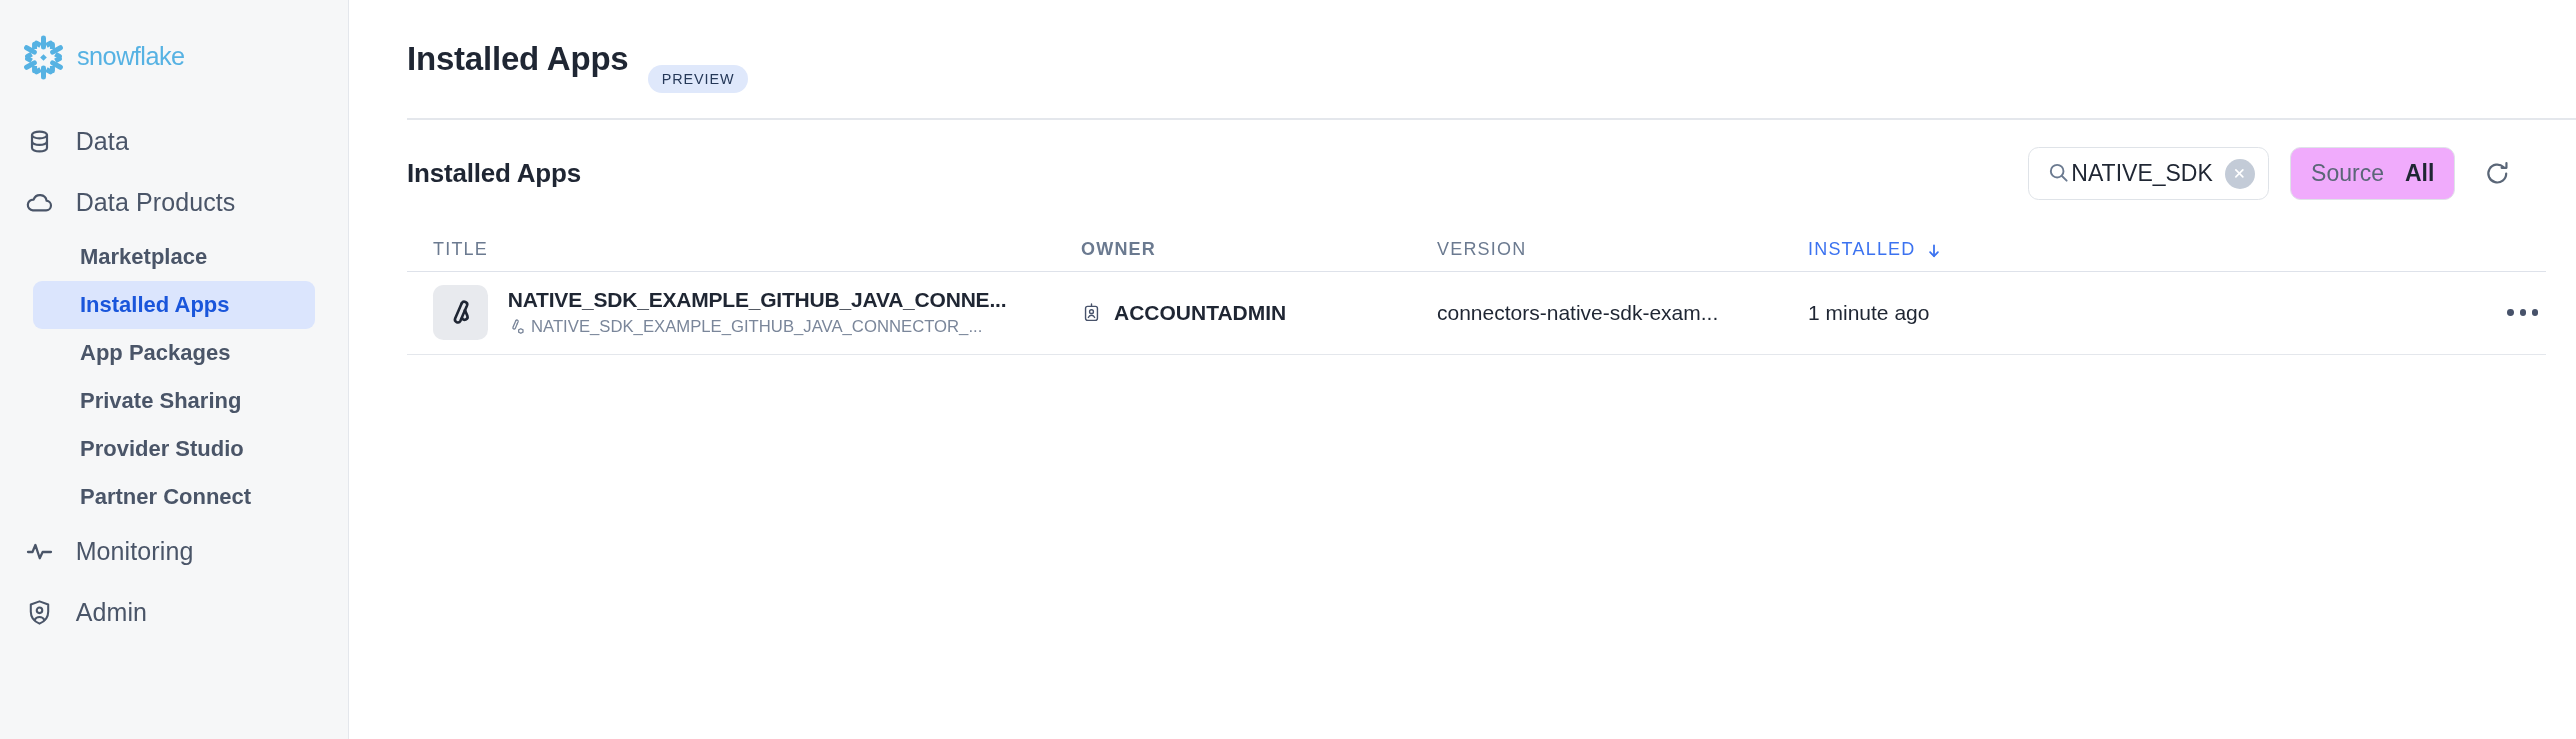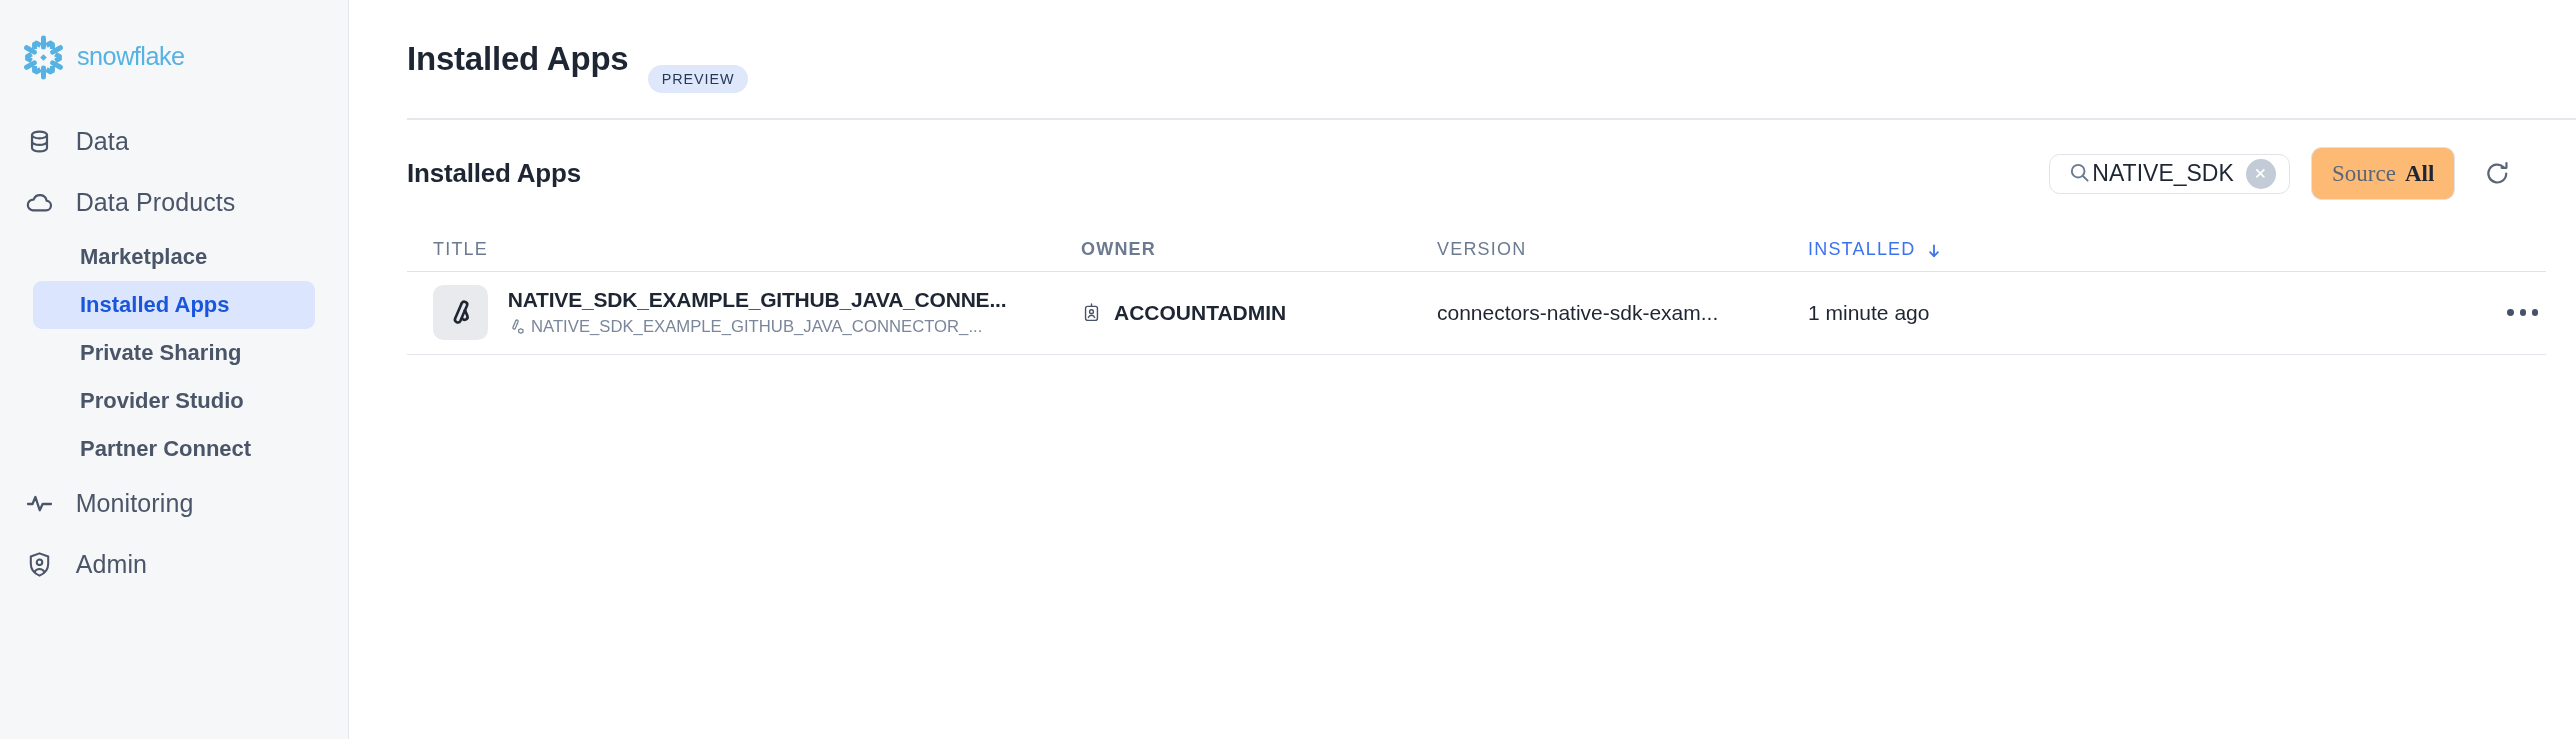--- a/index.html
+++ b/index.html
@@ -141,21 +141,21 @@
   .controls {
     display: flex;
     align-items: center;
     gap: 21px;
   }
 
   .search-box {
     display: flex;
     align-items: center;
     gap: 1px;
-    height: 40px;
+    height: 53px;
     border: 1.5px solid #dfe3e8;
     border-radius: 10.6px;
     padding: 0 13.6px 0 18px;
     background: #fff;
     min-width: 241px;
   }
   .search-value {
     font-size: 23px;
     color: #1f2633;
     white-space: nowrap;
@@ -166,28 +166,27 @@
     border-radius: 50%;
     background: #c3cbd7;
     display: flex; align-items: center; justify-content: center;
     flex: 0 0 30px;
     cursor: pointer;
   }
 
   .source-btn {
     display: flex;
     align-items: center;
-    gap: 9px;
+    gap: 21px;
     height: 53px;
     border: 1.5px solid #dfe3e8;
     border-radius: 10.6px;
     padding: 0 19.7px;
-    background: #fdba74;
-    cursor: pointer;
-    font-family: Liberation Serif, serif;
+    background: #f0abfc;
+    cursor: pointer;
   }
   .source-label { font-size: 23px; color: #5a6677; }
   .source-value { font-size: 23px; color: #1f2633; font-weight: 700; }
 
   .refresh-btn {
     width: 42px; height: 42px;
     display: flex; align-items: center; justify-content: center;
     cursor: pointer;
   }
 
@@ -348,20 +347,23 @@
         <span class="nav-label">Data Products</span>
       </div>
 
       <div class="sub-item">
         <span class="sub-label">Marketplace</span>
       </div>
       <div class="sub-item active">
         <span class="sub-label">Installed Apps</span>
       </div>
       <div class="sub-item">
+        <span class="sub-label">App Packages</span>
+      </div>
+      <div class="sub-item">
         <span class="sub-label">Private Sharing</span>
       </div>
       <div class="sub-item">
         <span class="sub-label">Provider Studio</span>
       </div>
       <div class="sub-item">
         <span class="sub-label">Partner Connect</span>
       </div>
 
       <div class="nav-item">

